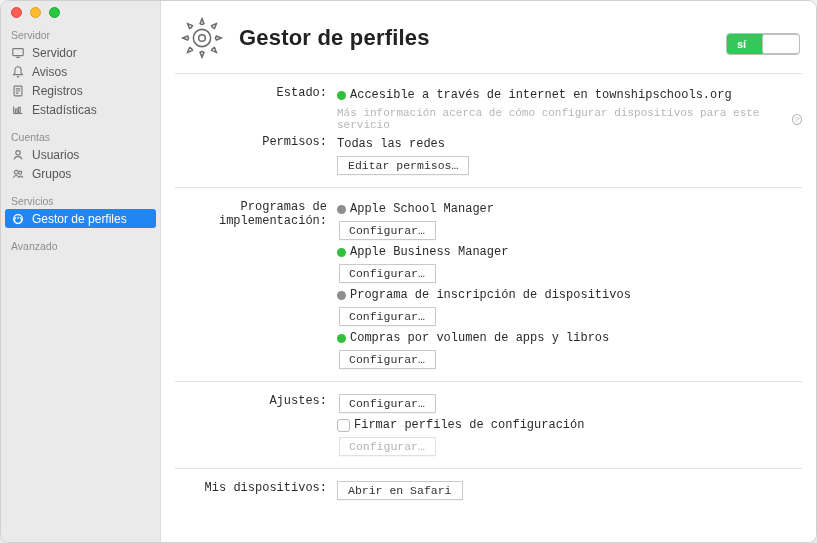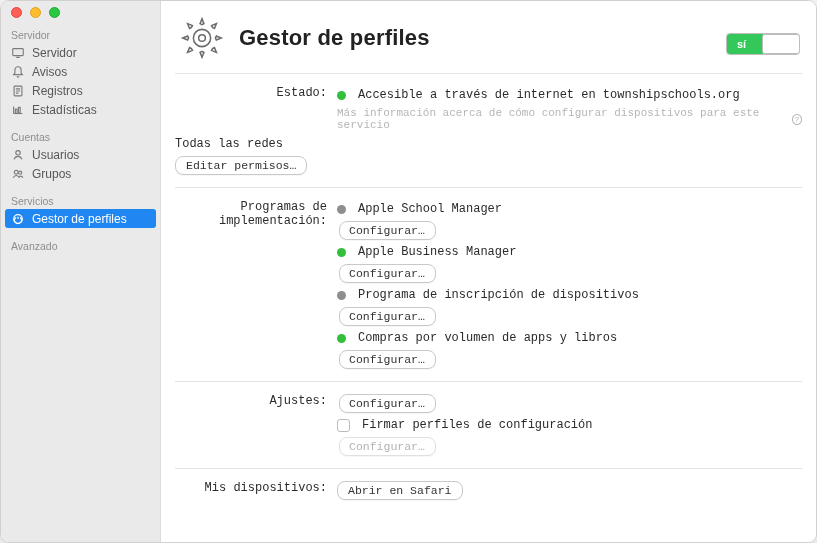--- a/index.html
+++ b/index.html
@@ -82,30 +82,30 @@
   .switch .on{position:absolute;left:10px;color:#fff;font-size:11px;font-weight:600;}
   
   .rows{display:flex;flex-direction:column;}
   .sec{border-bottom:1px solid var(--divider);padding:10px 0;}
   .sec.last{border-bottom:none;}
   .row{display:flex;align-items:flex-start;padding:2px 0;font-family:Liberation Mono, monospace;}
   .rlabel{
     width:162px;flex:0 0 162px;text-align:right;padding-right:10px;color:#2b2b2b;font-size:12px;
   }
   .rvalue{flex:1;display:flex;flex-direction:column;gap:3px;}
-  .line{display:flex;align-items:center;gap:12px;min-height:18px;}
+  .line{display:flex;align-items:center;gap:4px;min-height:18px;}
   .status-dot{width:9px;height:9px;border-radius:50%;flex:0 0 9px;}
   .status-dot.green{background:var(--green);}
   .status-dot.gray{background:var(--gray-dot);}
   .hint{color:var(--muted);font-size:11px;display:flex;align-items:center;gap:6px;}
   .hint .info{width:11px;height:11px;border:1px solid var(--muted);color:var(--muted);border-radius:50%;display:inline-flex;align-items:center;justify-content:center;font-size:8px;}
   .btn{
     display:inline-flex;align-items:center;justify-content:center;
     height:19px;padding:0 10px;font-size:11.5px;color:#333;
-    border:1px solid var(--btn-border);border-radius:8px;background:var(--btn-bg);
+    border:1px solid var(--btn-border);border-radius:0;background:var(--btn-bg);
     box-shadow:0 1px 0 rgba(0,0,0,.03);
     cursor:default;user-select:none;white-space:nowrap;
   }
   .btn.disabled{color:#b4b4b4;border-color:#e0e0e0;}
   .chk{width:13px;height:13px;border:1px solid #bbb;border-radius:3px;background:#fff;}
   .mt6{margin-top:0;}
   .indent{margin-left:2px;padding-left:9px;}
 </style>
 </head>
 <body>
@@ -234,20 +234,21 @@
               <span class="status-dot green"></span>
               <span>Accesible a través de internet en townshipschools.org</span>
             </div>
             <div class="line hint">
               <span>Más información acerca de cómo configurar dispositivos para este servicio</span>
               <span class="info">?</span>
             </div>
           </div>
         </div>
         <div class="row">
+          <div class="rlabel">Permisos:</div>
           <div class="rvalue">
             <div class="line">
                 <span>Todas las redes</span>
               </div>
             <div class="line">
                 <span class="btn">Editar permisos…</span>
               </div>
           </div>
         </div>
       </div>

